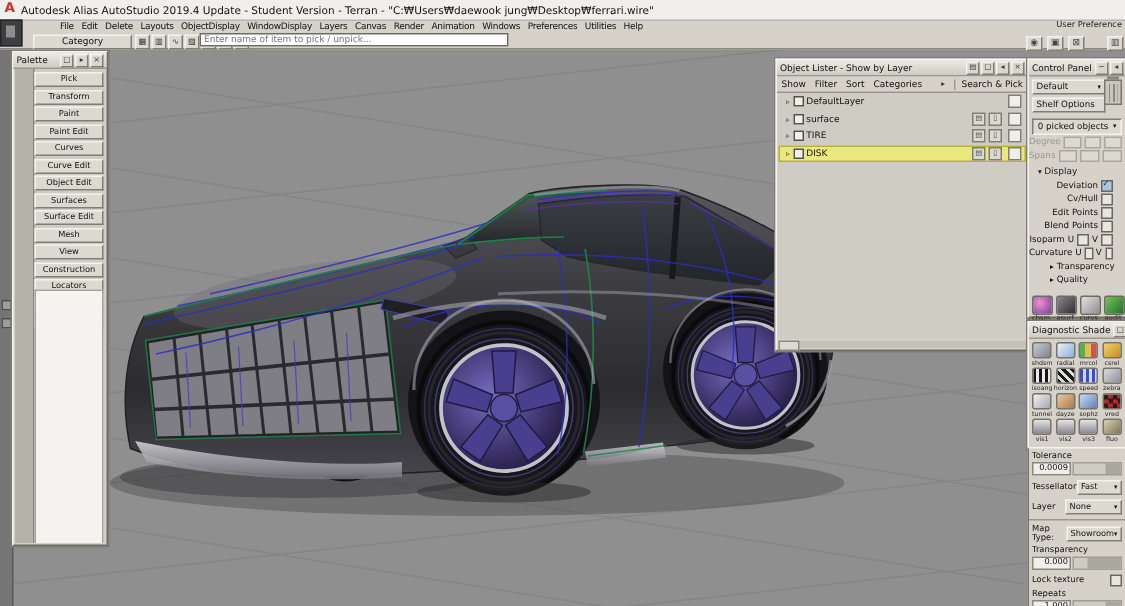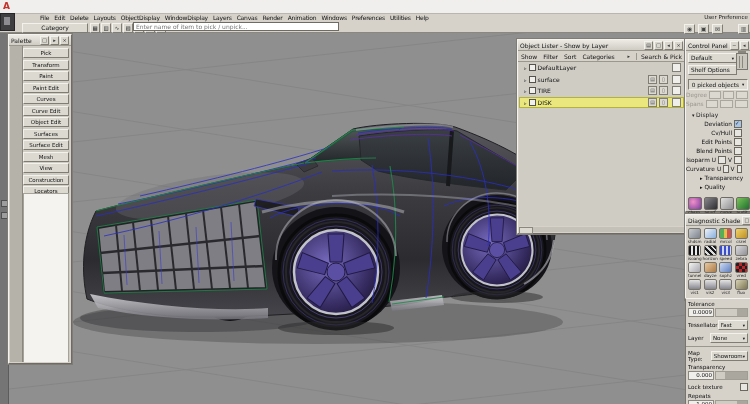--- a/index.html
+++ b/index.html
@@ -301,20 +301,21 @@
   </div>
 
   <div class="leftstrip">
     <span class="complabel">comp</span>
     <span class="lefticon" style="top:168px"></span>
     <span class="lefticon" style="top:180px"></span>
   </div>
 
   <div class="titlebar">
     <span class="alogo">A</span>
+    <span>Autodesk Alias AutoStudio 2019.4 Update - Student Version    - Terran - "C:₩Users₩daewook jung₩Desktop₩ferrari.wire"</span>
   </div>
   <div class="chrome-bg"></div>
   <div class="darktool">
       <i></i>
     </div>
   <div class="menubar">
 
   <span class="menu-item">File</span>
       <span class="menu-item">Edit</span>
       <span class="menu-item">Delete</span>

